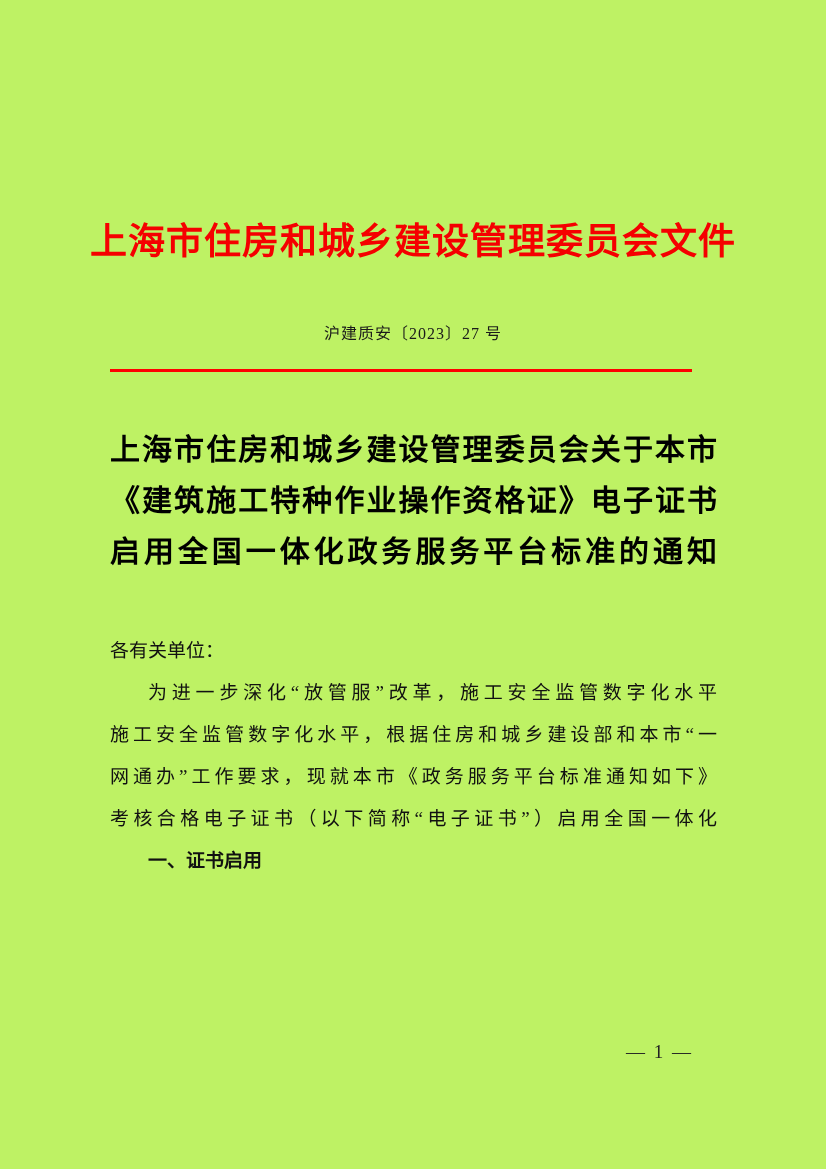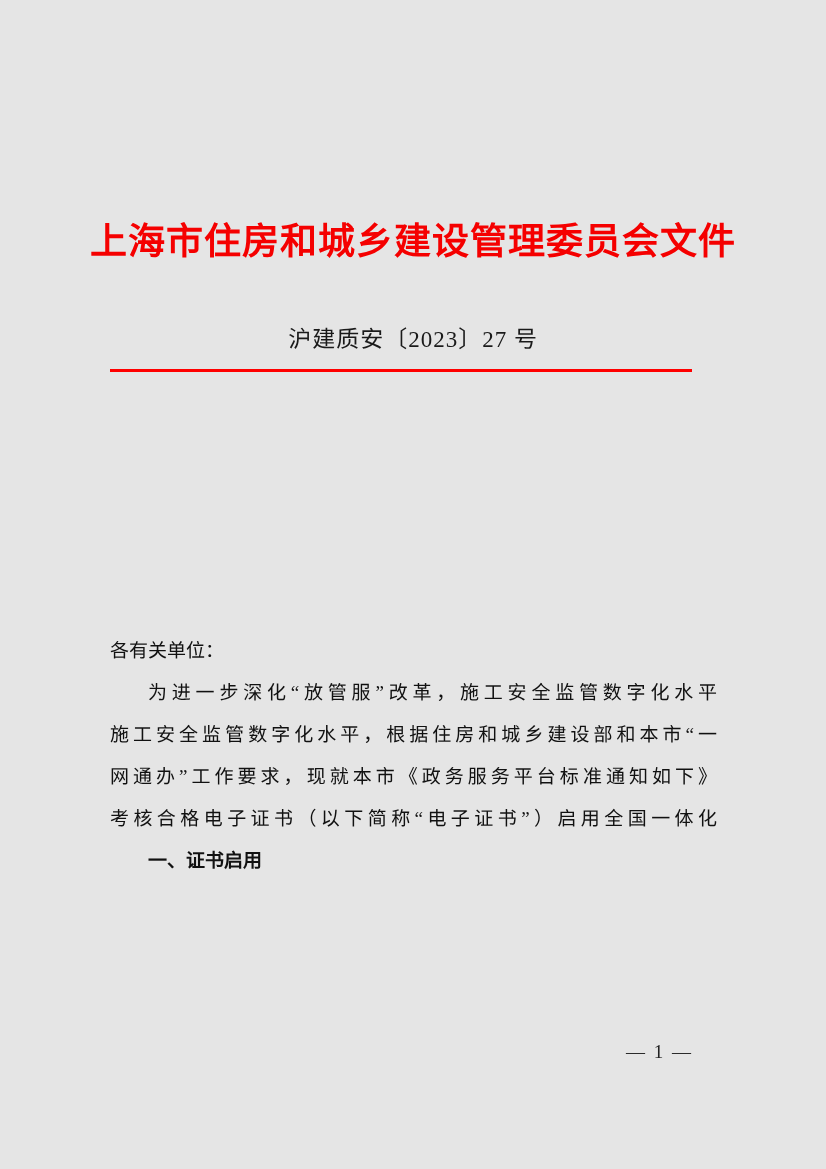--- a/index.html
+++ b/index.html
@@ -5,21 +5,21 @@
   html, body {
     margin: 0;
     padding: 0;
     background: #ffffff;
   }
   .page {
     position: relative;
     width: 826px;
     height: 1169px;
     margin: 0 auto;
-    background: #e5e5e5;
+    background: #bef264;
     overflow: hidden;
     font-family: "Liberation Serif", "DejaVu Serif", serif;
     color: #000000;
   }
   .org-title {
     position: absolute;
     top: 211px;
     left: 0;
     right: 0;
     text-align: center;
@@ -28,21 +28,21 @@
     color: #f50000;
     letter-spacing: 1px;
     white-space: nowrap;
   }
   .doc-number {
     position: absolute;
     top: 320px;
     left: 0;
     right: 0;
     text-align: center;
-    font-size: 23px;
+    font-size: 16px;
     letter-spacing: 1px;
     color: #1a1a1a;
     white-space: nowrap;
   }
   .red-line {
     position: absolute;
     top: 369px;
     left: 110px;
     width: 582px;
     height: 3px;
@@ -104,20 +104,25 @@
 <body>
 
 <div class="page">
 
   <div class="org-title">上海市住房和城乡建设管理委员会文件</div>
 
   <div class="doc-number">沪建质安〔2023〕27 号</div>
 
   <div class="red-line"></div>
 
+  <div class="doc-title">
+    <div class="t-line">上海市住房和城乡建设管理委员会关于本市</div>
+    <div class="t-line">《建筑施工特种作业操作资格证》电子证书</div>
+    <div class="t-line">启用全国一体化政务服务平台标准的通知</div>
+  </div>
 
   <div class="body-block">
     <div class="b-line">各有关单位：</div>
     <div class="b-line fill indent">为进一步深化“放管服”改革，施工安全监管数字化水平</div>
     <div class="b-line fill">施工安全监管数字化水平，根据住房和城乡建设部和本市“一</div>
     <div class="b-line fill">网通办”工作要求，现就本市《政务服务平台标准通知如下》</div>
     <div class="b-line fill">考核合格电子证书（以下简称“电子证书”）启用全国一体化</div>
     <div class="b-line section-heading">一、证书启用</div>
   </div>
 

